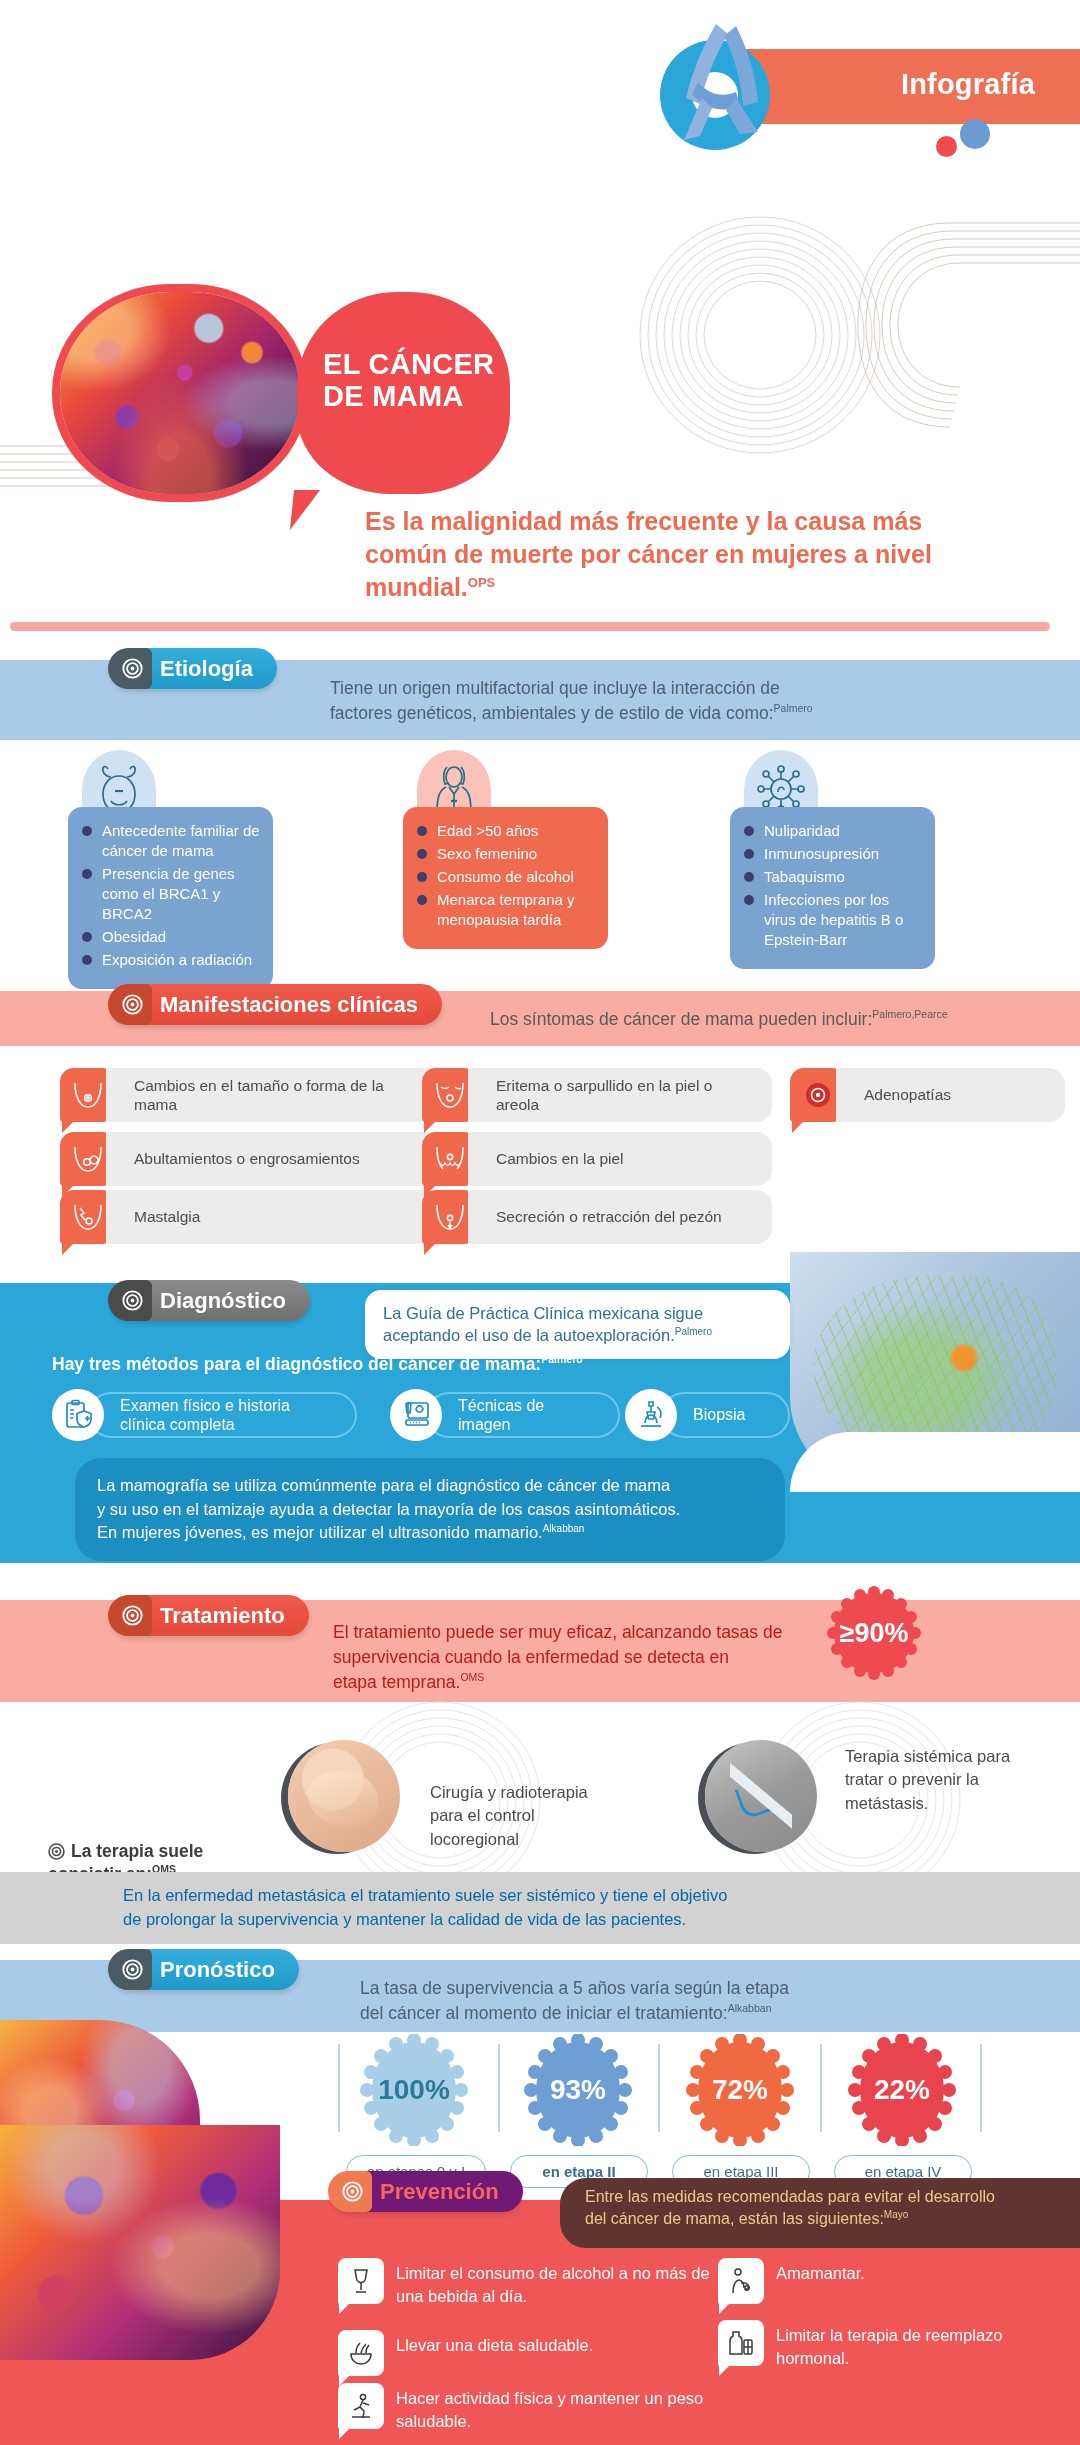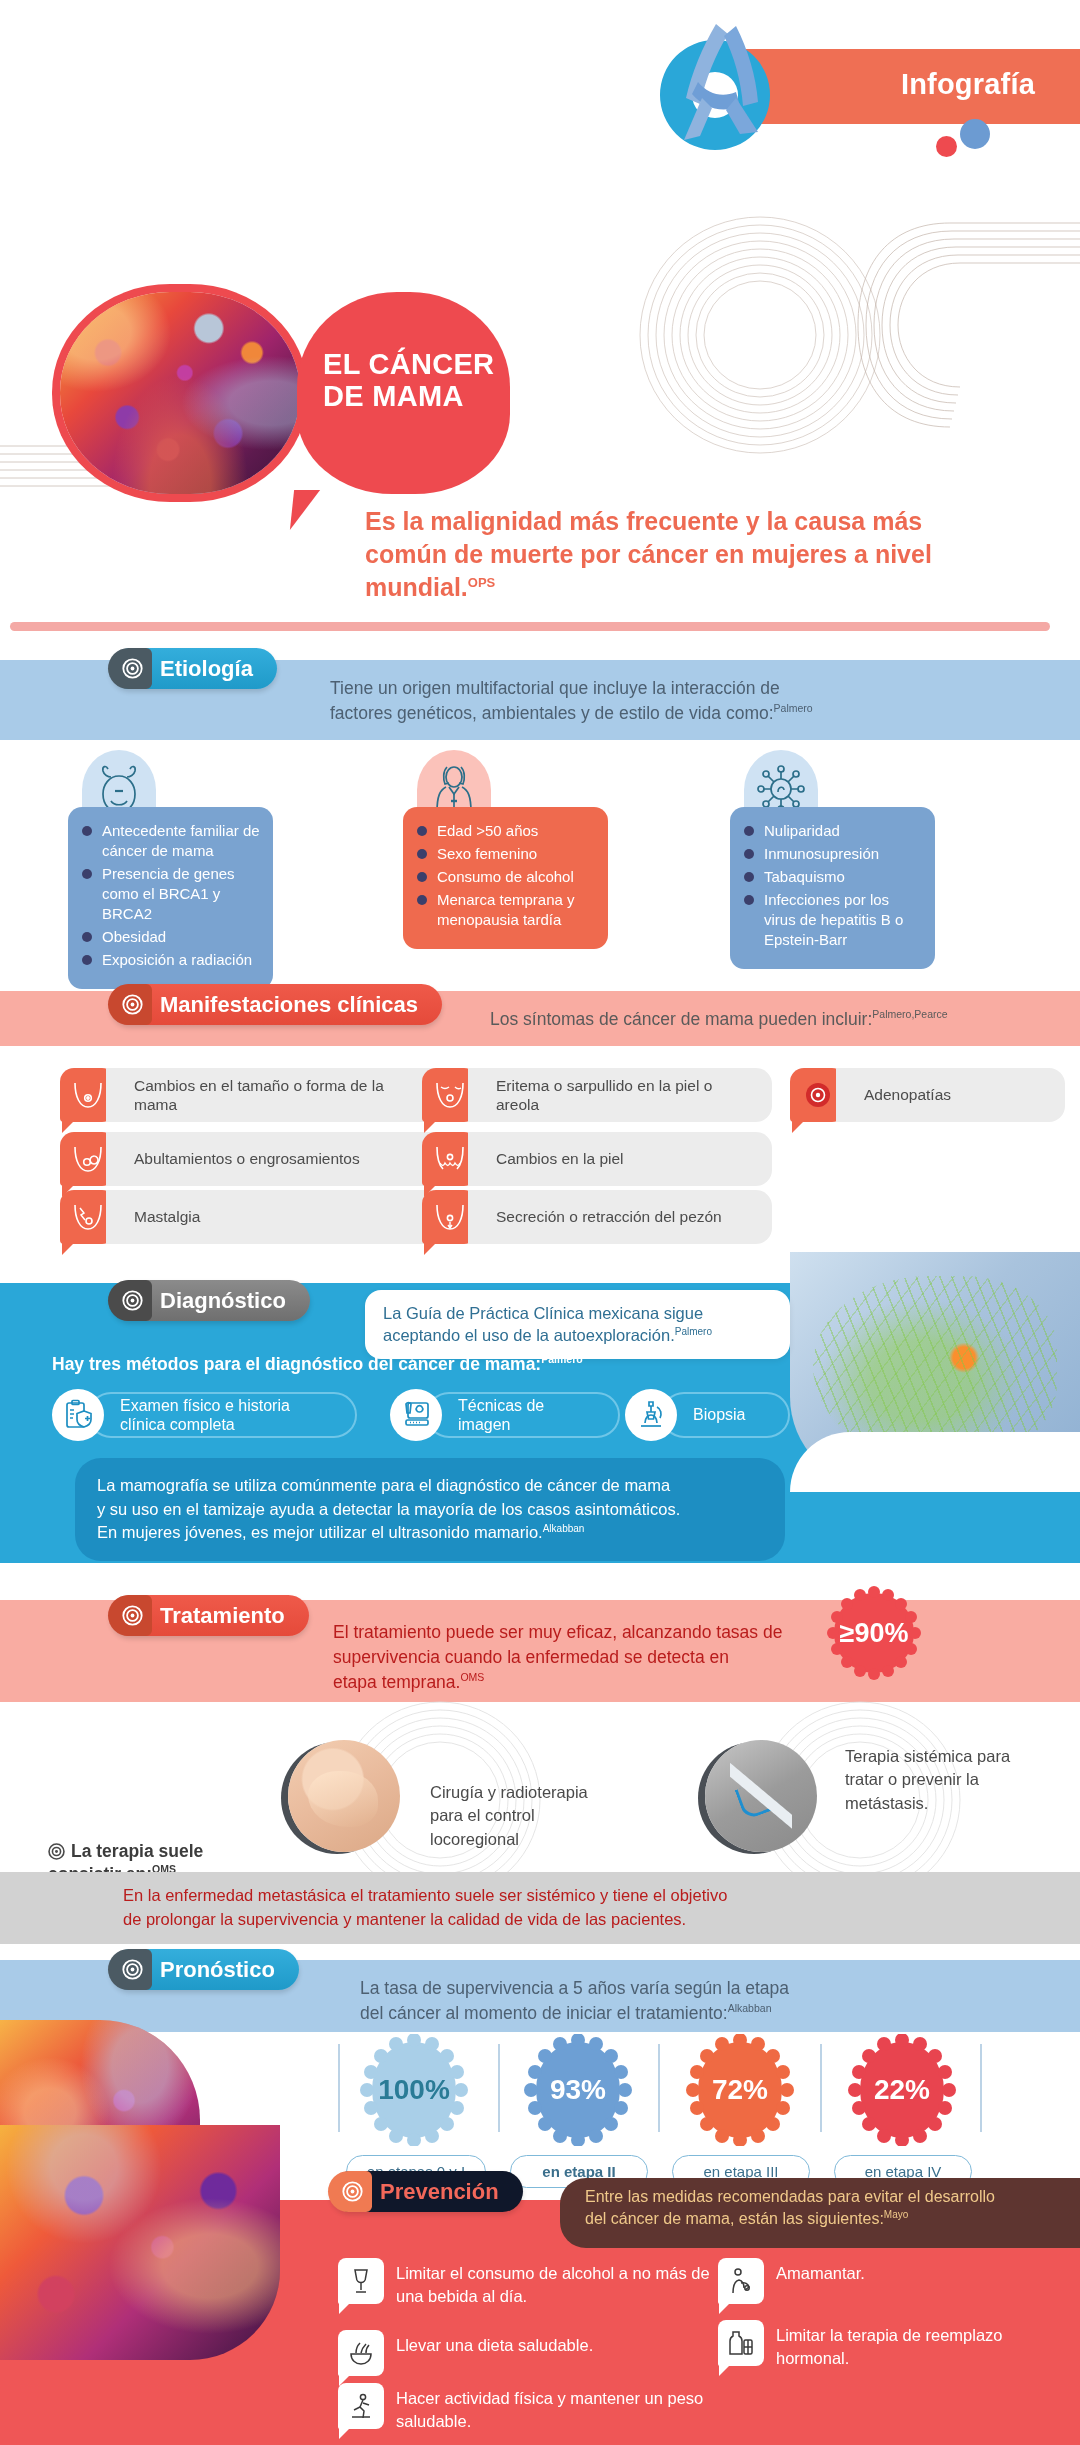--- a/index.html
+++ b/index.html
@@ -113,21 +113,21 @@
     position:absolute; left:12px; top:10px; width:21px; height:21px;
   }
   .pill .txt{ position:relative; z-index:2; }
 
   .pill-blue{ background:linear-gradient(180deg,#34aedc,#1f9ac9); }
   .pill-blue .cap{ background:#4b5a63; }
   .pill-red{ background:linear-gradient(180deg,#ef5a4a,#e54a3a); }
   .pill-red .cap{ background:#c8482f; }
   .pill-gray{ background:linear-gradient(180deg,#8b8b8b,#6f6f6f); }
   .pill-gray .cap{ background:#4b4b4b; }
-  .pill-pink{ background:#0f172a; color:#f2685a; }
+  .pill-pink{ background:#701a75; color:#f2685a; }
   .pill-pink .cap{ background:#f07a52; }
 
   .band-lead{
     position:absolute; color:#4d6072; font-size:17.5px; line-height:1.42; font-weight:400;
   }
   .band-lead sup{ font-size:10.5px; vertical-align:super; }
 
   
   .etio-card{ position:absolute; width:205px; }
   .etio-ico{
@@ -255,21 +255,21 @@
   }
   .ther-txt{
     position:absolute; color:#4a4a4a; font-size:16.5px; line-height:1.42;
   }
   .ther-lead{
     position:absolute; color:#3c3c3c; font-size:17.5px; font-weight:700; line-height:1.32;
   }
   .ther-lead sup{ font-size:10.5px; vertical-align:super; }
 
   .gray-note{
-    position:absolute; color:#b91c1c; font-size:16.5px; line-height:1.45;
+    position:absolute; color:#0369a1; font-size:16.5px; line-height:1.45;
   }
 
   
   .prog-img{
     position:absolute; left:0px; top:2020px; width:200px; height:230px;
     border-radius:0 100px 0 0;
     background:
       radial-gradient(circle at 35% 55%, #9a3fb0 0 6%, transparent 7%),
       radial-gradient(circle at 62% 35%, #cf4fa4 0 5%, transparent 6%),
       radial-gradient(circle at 75% 72%, #7f2fa2 0 5%, transparent 6%),

